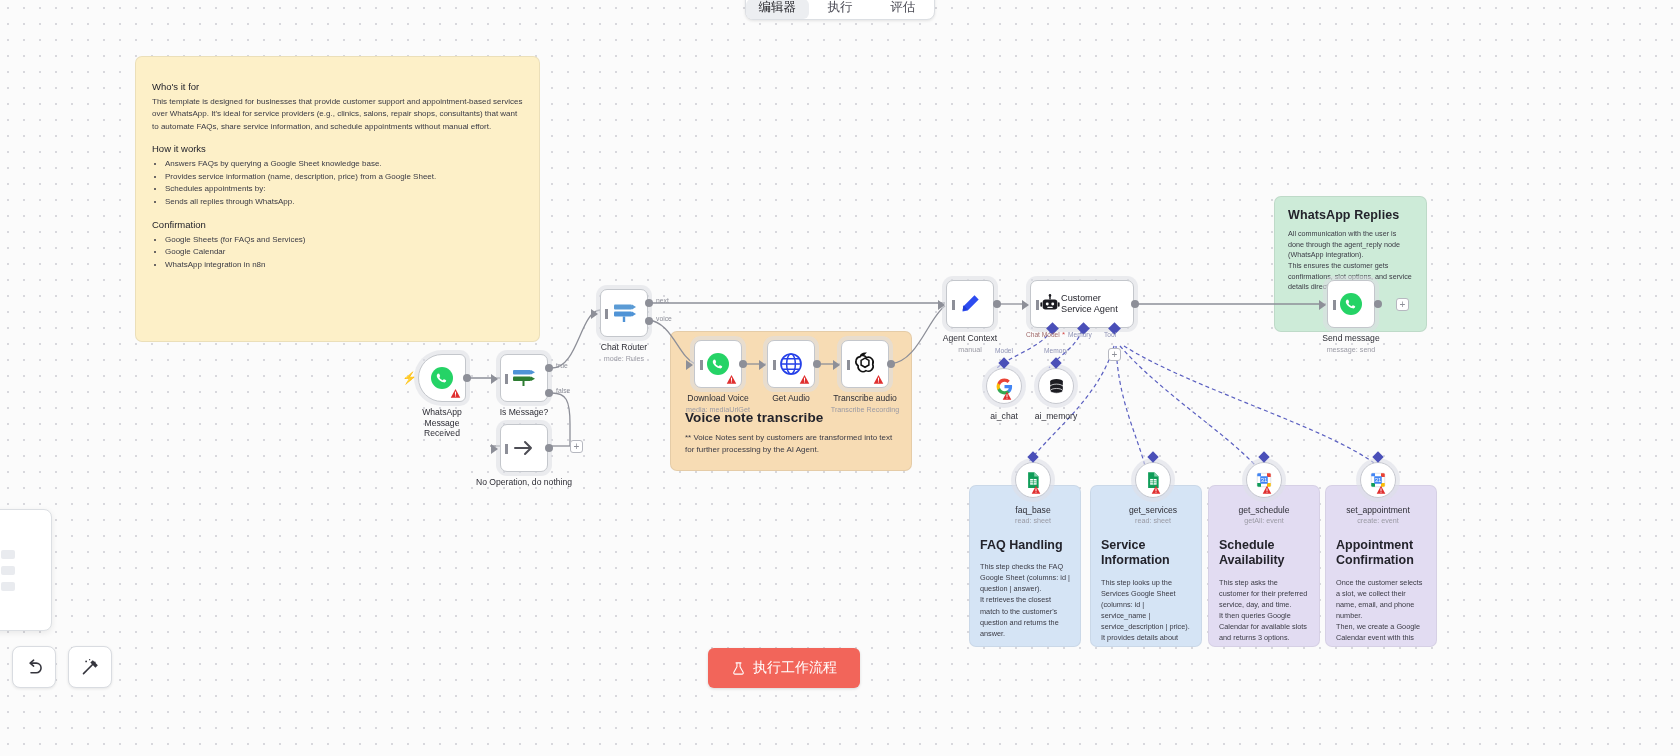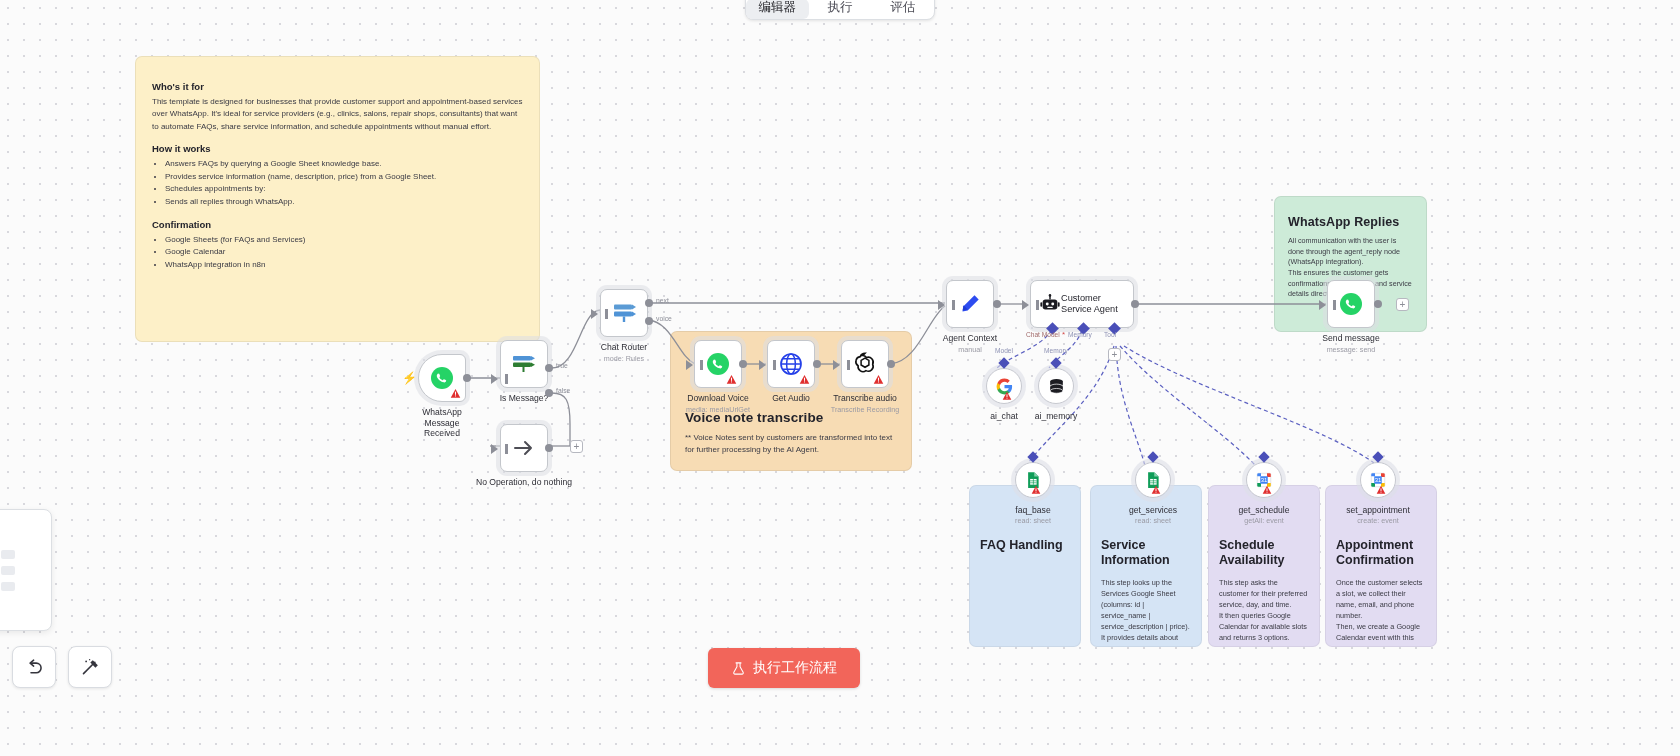--- a/index.html
+++ b/index.html
@@ -38,42 +38,42 @@
 
   
   .sticky {
     position: absolute;
     border-radius: 7px;
     border: 1px solid rgba(0,0,0,.07);
     padding: 14px 16px;
     overflow: hidden;
   }
   .sticky h2 { margin: 0 0 12px 0; font-size: 14.5px; font-weight: 700; color: #23232b; letter-spacing: .1px;}
-  .sticky h3 { margin: 10px 0 4px 0; font-size: 9.5px; font-weight: 700; color: #23232b; }
+  .sticky h3 { margin: 10px 0 4px 0; font-size: 9.5px; font-weight: 400; color: #23232b; }
   .sticky p  { margin: 0 0 6px 0; font-size: 8px; line-height: 1.55; color: #3a3a44; }
   .sticky ul { margin: 2px 0 2px 0; padding-left: 13px; }
   .sticky li { font-size: 8px; line-height: 1.58; color: #3a3a44; }
 
   #note-main {
     left: 135px; top: 56px; width: 405px; height: 286px;
     background: #fdf0c8;
   }
   #note-voice {
     left: 670px; top: 331px; width: 242px; height: 140px;
     background: #f7dcb4;
     padding: 4px;
   }
   #note-voice .vbody { position: absolute; left: 14px; top: 78px; right: 12px; }
   #note-voice h2 { font-size: 13.5px; margin-bottom: 7px; }
   #note-voice p  { font-size: 8px; line-height: 1.5; }
 
   #note-replies {
     left: 1274px; top: 196px; width: 153px; height: 136px;
     background: #cdebd8;
-    padding: 18px 13px;
+    padding: 11px 13px;
   }
   #note-replies h2 { font-size: 12.5px; margin-bottom: 7px; }
   #note-replies p { font-size: 7.2px; line-height: 1.48; margin: 0; }
 
   .tool-note {
     position: absolute;
     border-radius: 7px;
     border: 1px solid rgba(0,0,0,.05);
     padding: 52px 10px 12px 10px;
     overflow: hidden;
@@ -292,20 +292,22 @@
   </div>
 
   <div id="note-replies" class="sticky">
     <h2>WhatsApp Replies</h2>
     <p style="white-space:pre-line">All communication with the user is done through the agent_reply node (WhatsApp integration).
 This ensures the customer gets confirmations, slot options, and service details directly in chat.</p>
   </div>
 
   <div id="note-faq" class="tool-note">
     <h2>FAQ Handling</h2>
+    <p>This step checks the FAQ Google Sheet (columns: id | question | answer).
+It retrieves the closest match to the customer's question and returns the answer.</p>
   </div>
   <div id="note-service" class="tool-note">
     <h2>Service Information</h2>
     <p>This step looks up the Services Google Sheet (columns: id | service_name | service_description | price).
 It provides details about available services and pricing.</p>
   </div>
   <div id="note-schedule" class="tool-note">
     <h2>Schedule Availability</h2>
     <p>This step asks the customer for their preferred service, day, and time.
 It then queries Google Calendar for available slots and returns 3 options.</p>
@@ -328,21 +330,21 @@
           <path d="M6 1 11.2 10.5 0.8 10.5Z" fill="#e02f2f"></path>
           <rect x="5.45" y="4" width="1.1" height="3.4" fill="#fff"></rect>
           <rect x="5.45" y="8.1" width="1.1" height="1.1" fill="#fff"></rect>
         </svg>
     </span>
     <div class="nlabel" style="white-space:pre-line">WhatsApp Message
 Received</div>
   </div>
   <div class="port-out" style="left:463px; top:374px;"></div>
 
-  <div class="node" style="left:500px; top:340px;">
+  <div class="node" style="left:500px; top:354px;">
     <svg width="26" height="24" viewBox="0 0 26 24">
       <rect x="2" y="4" width="18" height="4.5" rx="1" fill="#4f93d6"></rect>
         <path d="M20 4 24 6.25 20 8.5Z" fill="#4f93d6"></path>
       <rect x="2" y="10.5" width="18" height="4.5" rx="1" fill="#2e7d32"></rect>
         <path d="M20 10.5 24 12.75 20 15Z" fill="#2e7d32"></path>
       <rect x="11.5" y="15" width="2" height="5" fill="#2e7d32"></rect>
     </svg>
     <div class="nlabel">Is Message?</div>
   </div>
   <div class="port-in" style="left:491px; top:374px;"></div>

